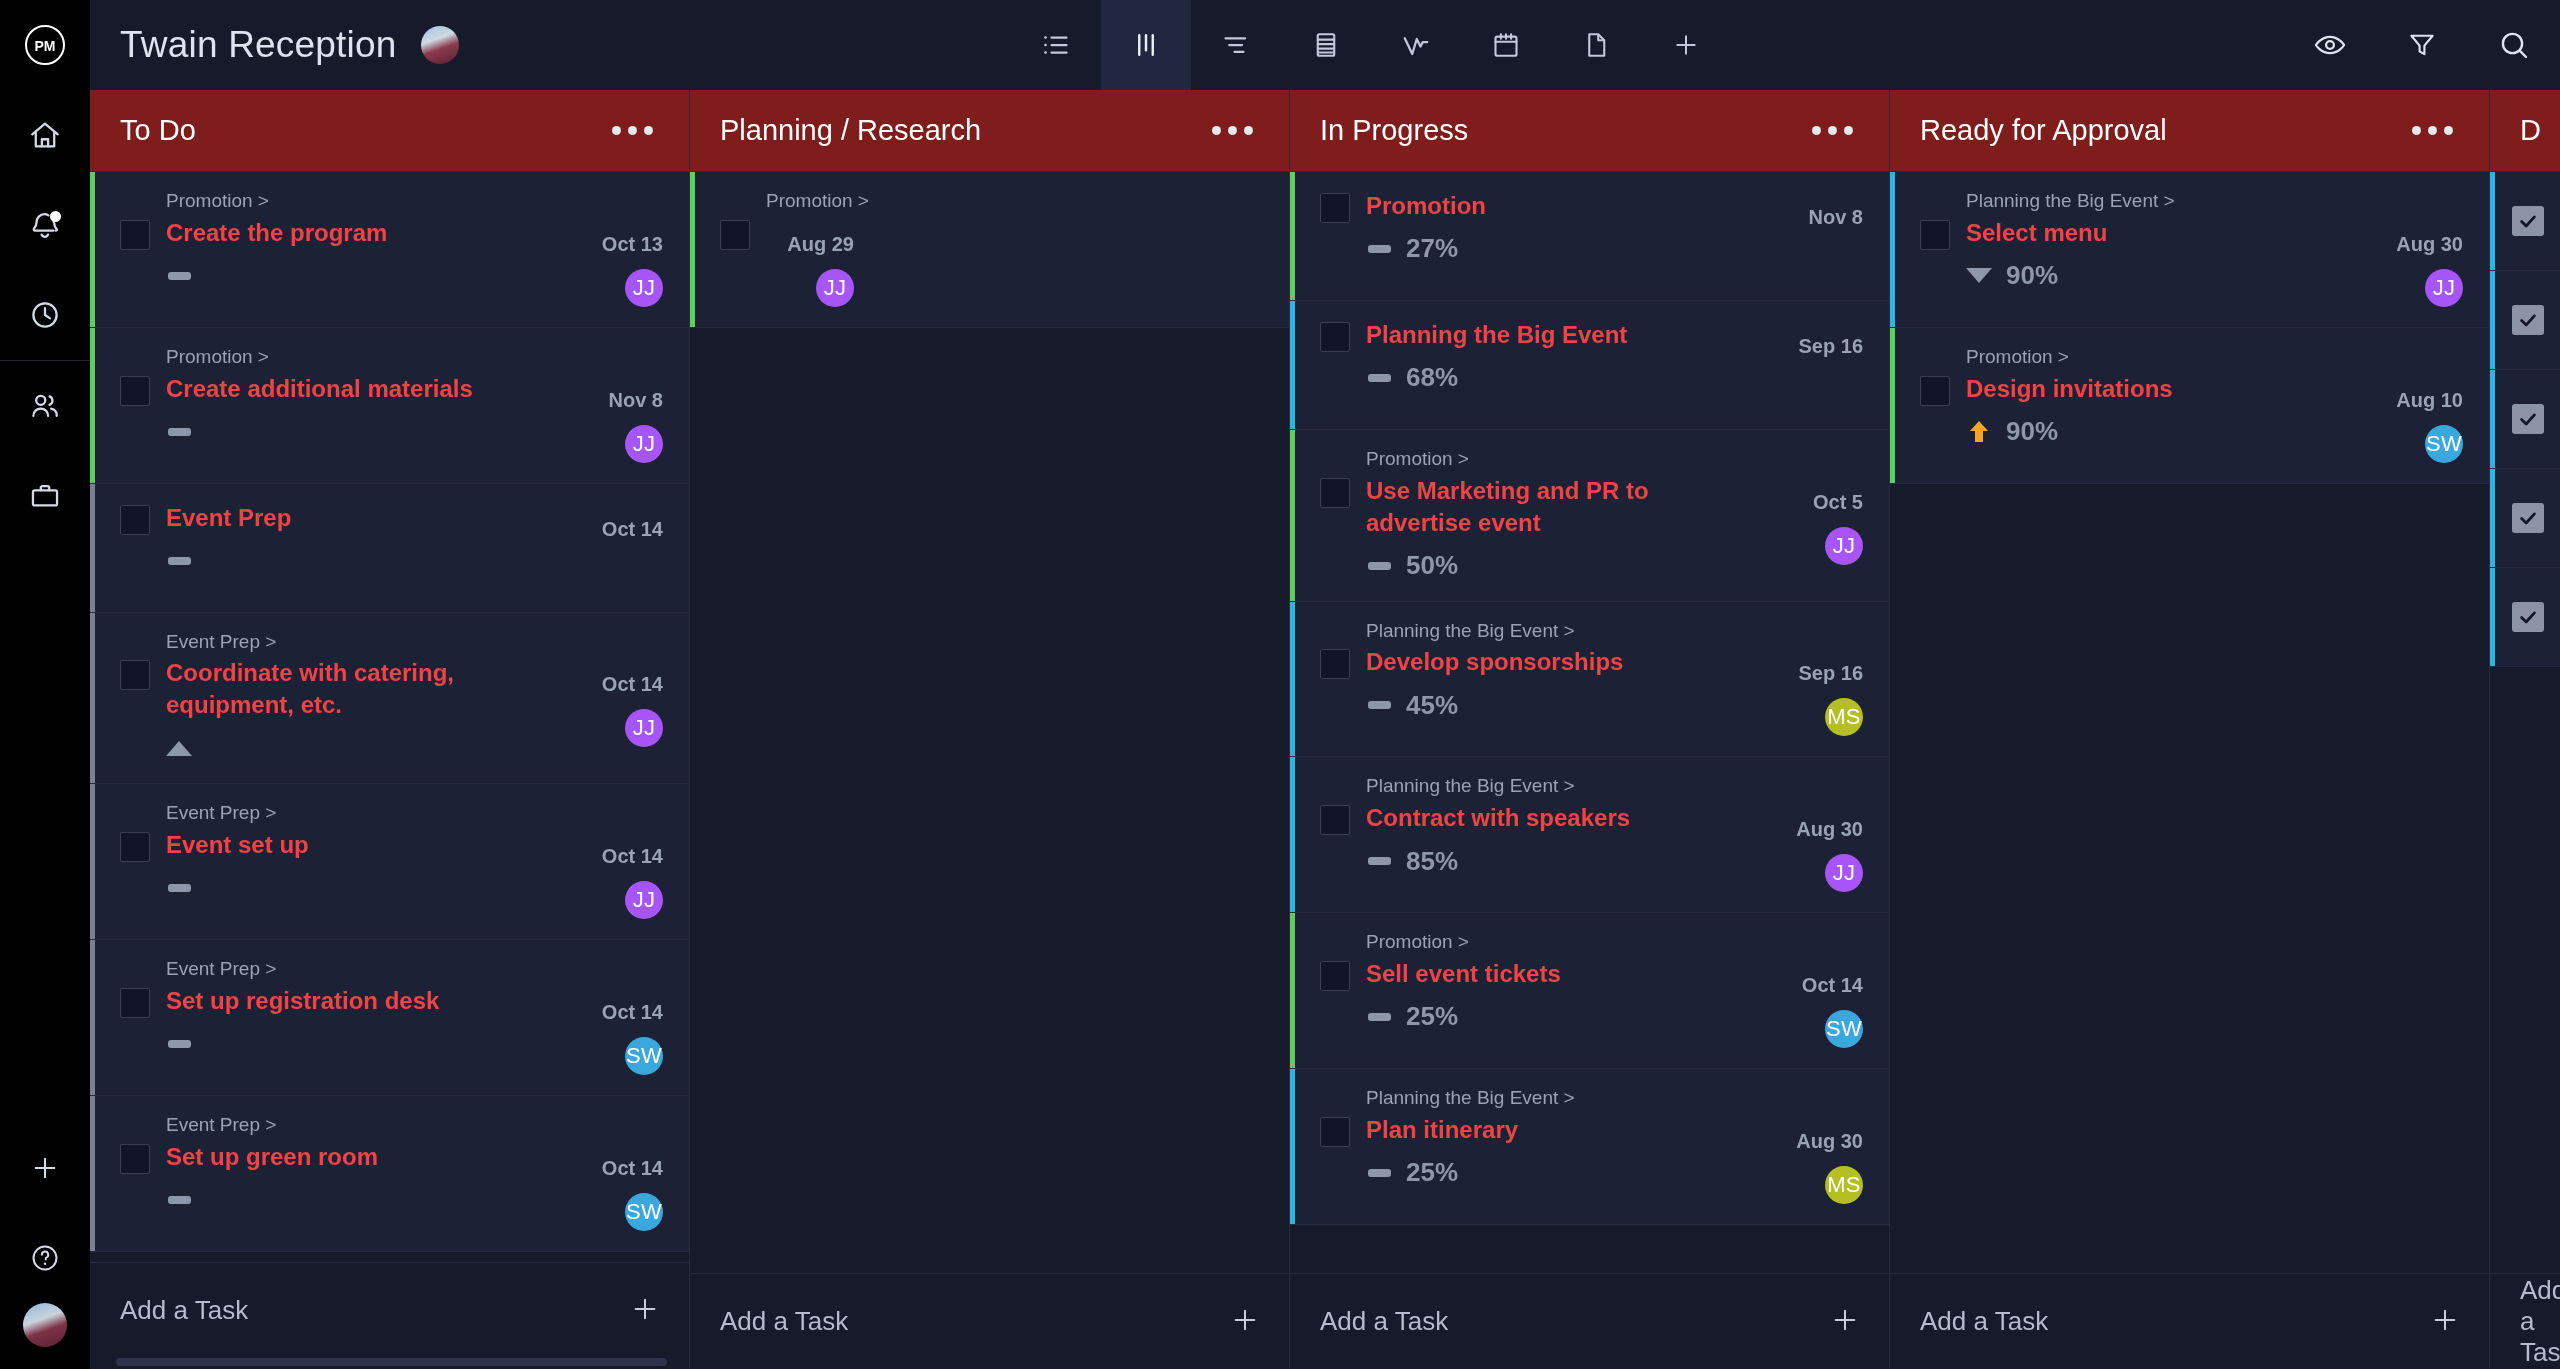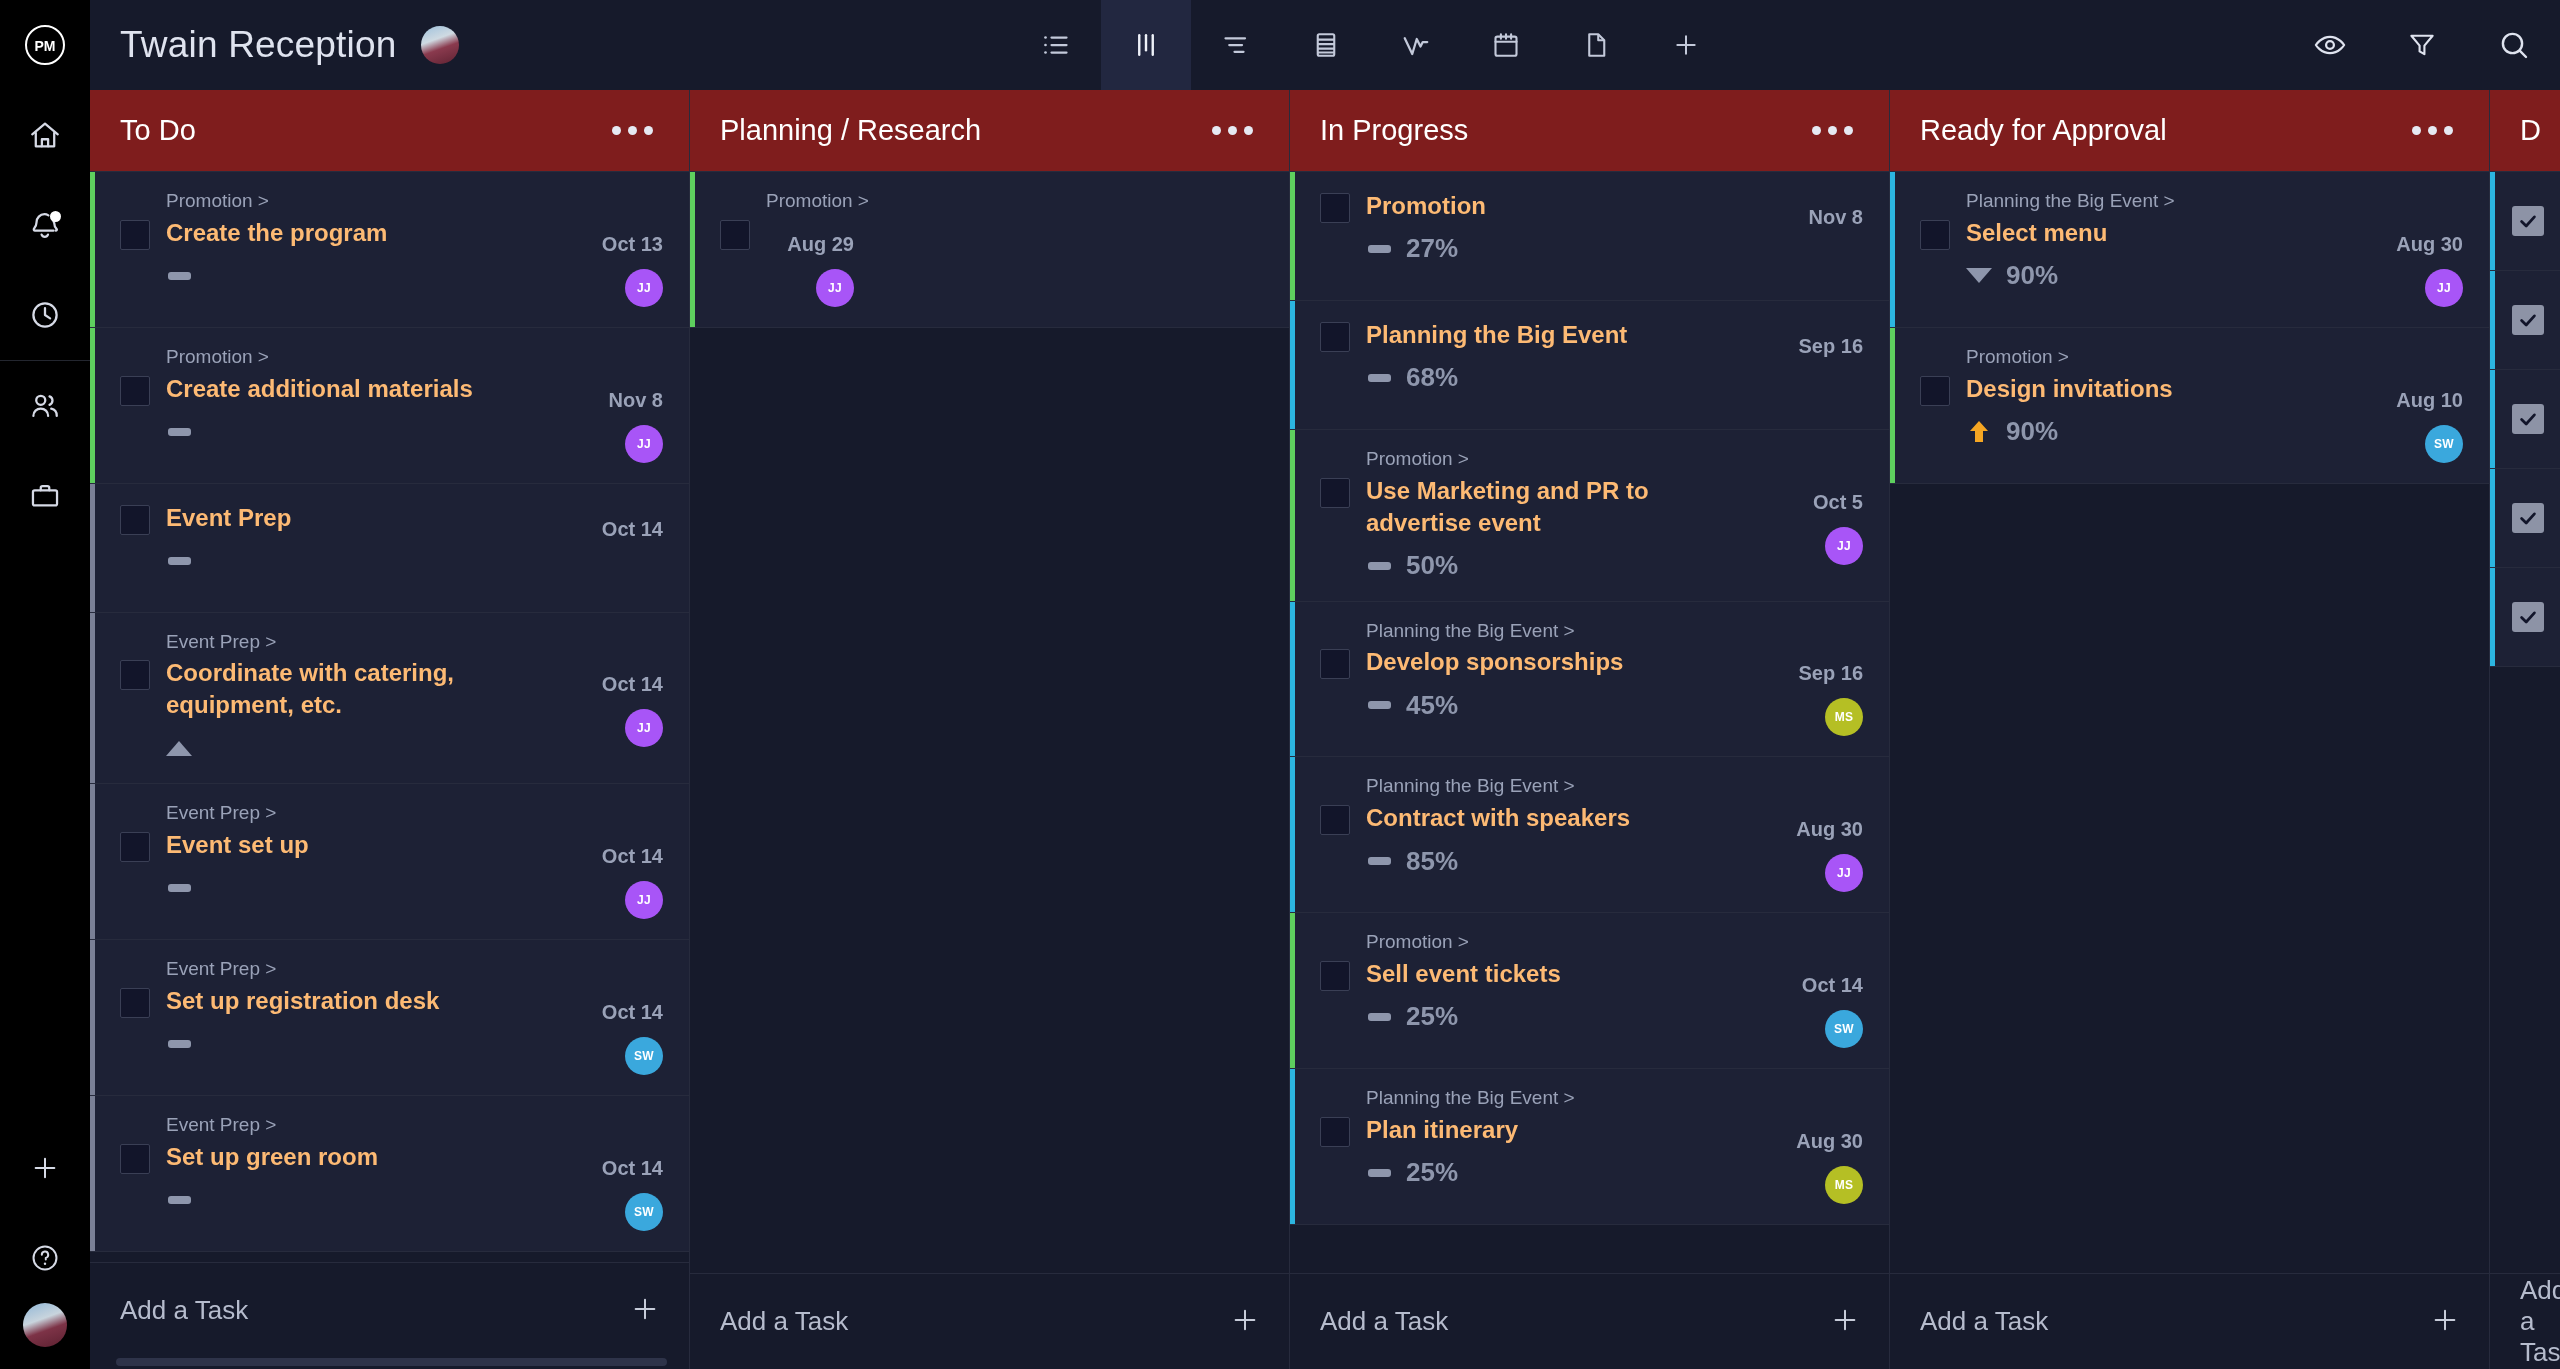--- a/index.html
+++ b/index.html
@@ -104,21 +104,21 @@
     white-space: nowrap; line-height: 1.2;
   }
   .card-main { display: flex; align-items: flex-start; }
   .checkbox {
     width: 30px; height: 30px; flex: 0 0 30px; margin-top: 3px;
     background: #12152a; border: 1px solid #3a3f55; border-radius: 2px;
     cursor: pointer; position: relative;
   }
   .card-mid { margin-left: 16px; flex: 1 1 auto; min-width: 0; }
   .card-title {
-    font-size: 24px; font-weight: bold; color: #fdba74; line-height: 1.33;
+    font-size: 24px; font-weight: bold; color: #ef4444; line-height: 1.33;
     word-wrap: break-word;
   }
   .card-meta { display: flex; align-items: center; margin-top: 12px; height: 30px; }
   .prio { width: 26px; height: 26px; flex: 0 0 26px; display: flex; align-items: center; justify-content: center; }
   .prio.none i { display: block; width: 23px; height: 8px; border-radius: 3px; background: #8e96ac; }
   .prio.low i {
     display: block; width: 0; height: 0;
     border-left: 13px solid transparent; border-right: 13px solid transparent;
     border-top: 15px solid #8e96ac;
   }
@@ -131,21 +131,21 @@
   .pct { font-size: 26px; font-weight: bold; color: #8e96ac; margin-left: 14px; }
 
   .card-right {
     flex: 0 0 auto; margin-left: 14px; display: flex; flex-direction: column;
     align-items: flex-end; min-width: 90px;
   }
   .card-date { font-size: 20px; font-weight: bold; color: #9aa2b8; white-space: nowrap; margin-top: 16px; }
   .avatar {
     width: 38px; height: 38px; border-radius: 50%; margin-top: 13px;
     display: flex; align-items: center; justify-content: center;
-    font-size: 12px; font-weight: bold; color: #ffffff; letter-spacing: .3px;
+    font-size: 22px; font-weight: normal; color: #ffffff; letter-spacing: .3px;
   }
   .avatar.hidden { visibility: hidden; }
 
   .add-task {
     display: flex; align-items: center; padding: 0 28px 0 30px;
     height: 96px; background: #161a2b; cursor: pointer;
     border-top: 1px solid #272b3d;
   }
   .add-task-label { font-size: 26px; color: #b6bccd; }
   .add-task-plus { margin-left: auto; color: #c7ccda; }

